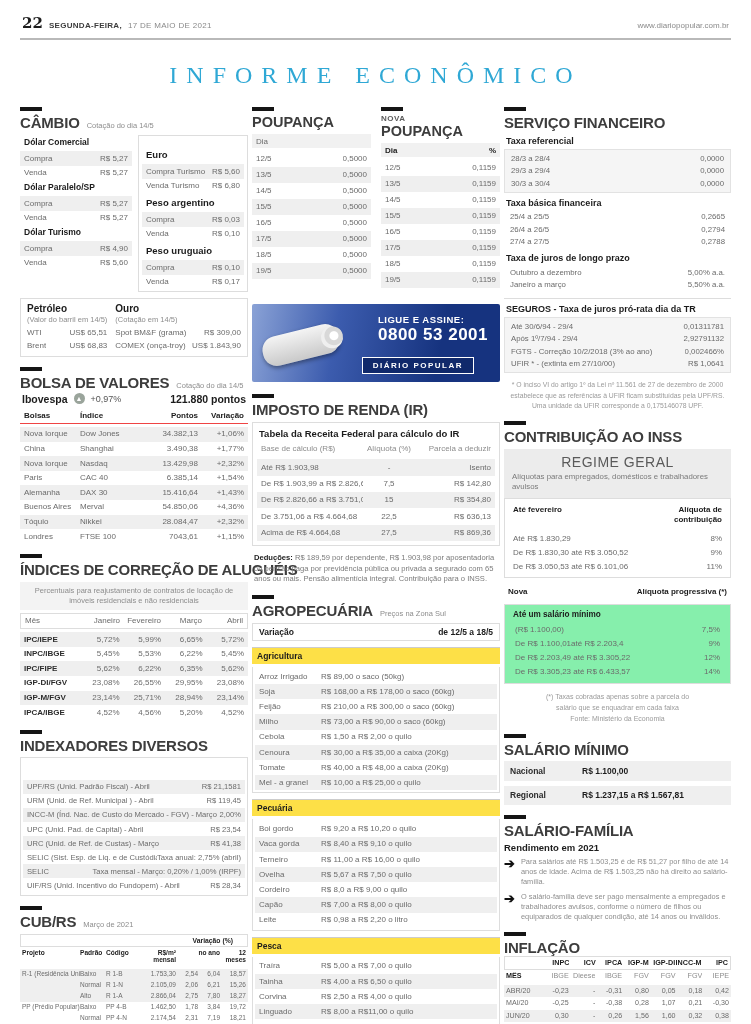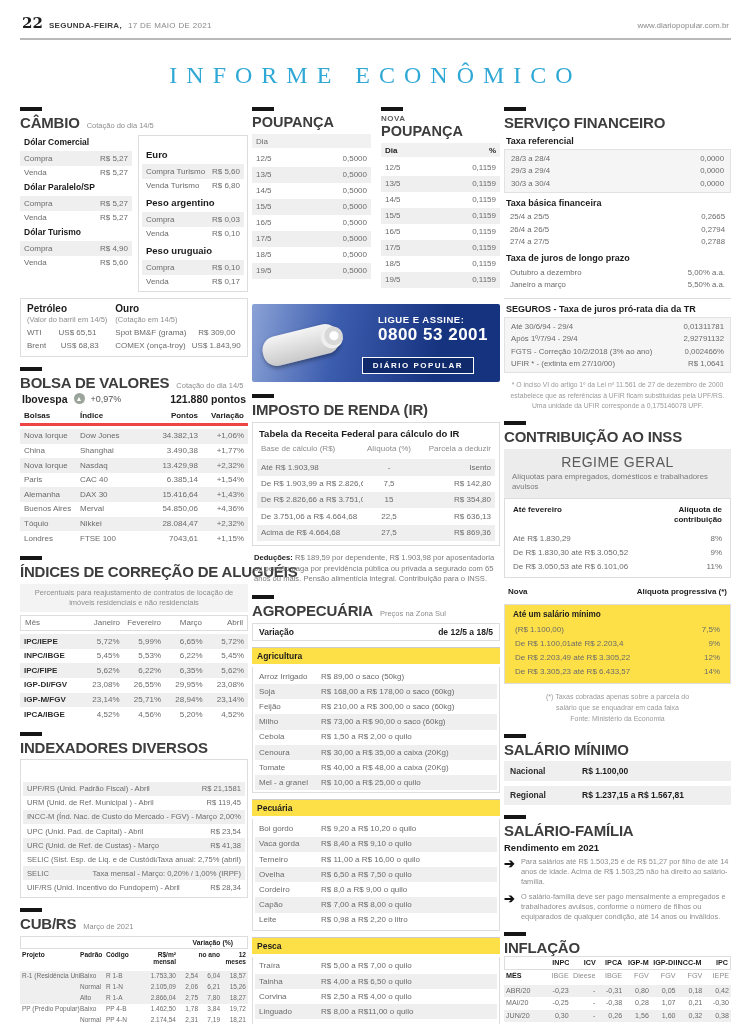--- a/index.html
+++ b/index.html
@@ -45,31 +45,31 @@
   .fx-group-name { font-size:8.5px; font-weight:bold; color:#1c1c1c; padding:2px 4px 1px 4px; }
   .fx-r .fx-group-name { font-size:9.5px; padding-top:4px; }
   .kv .tr { grid-template-columns:1fr auto; }
   .kv .td:last-child { text-align:right; }
   .petro-box { display:flex; border:1px solid #ddd; margin-top:6px; padding:4px 2px; }
   .petro-col { padding:0 4px; }
   .petro-col.oc { flex:1; }
   .petro-name { font-size:10px; font-weight:bold; color:#1c1c1c; }
   .petro-note { font-size:7.5px; color:#8d8d8d; margin:1px 0 2px 0; }
   .petro-col .tr { padding:1.5px 0; grid-template-columns:auto 1fr; gap:6px; }
-  .petro-col .tr .td:last-child { text-align:center; }
+  .petro-col .tr .td:last-child { text-align:right; }
 
   
   .ibov { display:flex; align-items:center; gap:6px; padding:2px 2px 4px 2px; }
   .ibov-label { font-size:10.5px; font-weight:bold; color:#1c1c1c; }
   .up-ico { width:11px; height:11px; border-radius:50%; background:#9aa49b; color:#fff; font-size:7px; line-height:11px; text-align:center; }
   .ibov-chg { font-size:9px; color:#555; }
   .ibov-pts { margin-left:auto; font-size:10.5px; font-weight:bold; color:#1c1c1c; }
   .bolsa-t .tr, .bolsa-h { grid-template-columns:56px 58px 1fr 46px; }
   .bolsa-t .td:nth-child(n+3), .bolsa-h .td:nth-child(n+3) { text-align:right; }
-  .bolsa-h { border-bottom:3px solid #ef4444; }
+  .bolsa-h { border-bottom:1px solid #ef4444; }
 
   
   .alug-sub { font-size:7.5px; color:#8d8d8d; text-align:center; background:#f3f3f3; padding:4px 8px; margin-top:4px; line-height:1.35; }
   .alug-t .tr, .alug-h { grid-template-columns:54px repeat(4,1fr); }
   .alug-t .td:nth-child(n+2), .alug-h .td:nth-child(n+2) { text-align:right; }
   .alug-h { border:1px solid #ddd; margin-top:3px; }
   .alug-t .td:first-child { font-weight:bold; color:#2d2d2d; }
 
   
   .idx-t { border:1px solid #ddd; padding:2px; }
@@ -132,21 +132,21 @@
   .regime { background:#ececec; padding:5px 8px 6px 8px; margin-top:4px; }
   .regime-t { font-size:14px; color:#5a5a5a; text-align:center; letter-spacing:.5px; }
   .regime-s { font-size:7.8px; color:#7a7a7a; margin-top:2px; line-height:1.3; }
   .inss-box { border:1px solid #ddd; padding:4px; }
   .inss-h { grid-template-columns:1fr 92px; padding:2px 4px 4px 4px; }
   .inss-h .td { white-space:normal; line-height:1.2; }
   .inss-h .td:last-child { text-align:right; }
   .inss-t .tr { grid-template-columns:1fr 52px; padding:2.2px 4px; }
   .inss-t .td:last-child { text-align:right; }
   .inss-nova { margin:7px 0 3px 0; }
-  .inss-box2 { border:1px solid #ddd; background:#fde047; padding:4px 6px; }
+  .inss-box2 { border:1px solid #ddd; background:#86efac; padding:4px 6px; }
   .inss-g { font-size:8.2px; font-weight:bold; color:#1c1c1c; padding:1px 2px; }
   .inss-foot { font-size:7px; color:#9a9a9a; text-align:center; line-height:1.6; margin-top:7px; }
 
   
   .salmin .tr { grid-template-columns:72px 1fr; background:#efefef; margin-bottom:5px; padding:4.5px 6px; font-size:8.5px; }
   .salmin .td:first-child { font-weight:bold; color:#2d2d2d; }
   .salmin .td:last-child { font-weight:bold; color:#1c1c1c; }
   .salfam-sub { font-size:9.5px; font-weight:bold; color:#1c1c1c; margin:3px 0 4px 0; }
   .bullet { display:flex; gap:6px; margin-bottom:5px; }
   .bullet .arr { font-size:13px; font-weight:bold; color:#111; line-height:1; flex:none; }
@@ -750,21 +750,21 @@
             <div class="tr shade" style="grid-template-columns: 62px 1fr;">
               <div class="td">Vaca gorda</div>
               <div class="td">R$ 8,40 a R$ 9,10 o quilo</div>
             </div>
             <div class="tr" style="grid-template-columns: 62px 1fr;">
               <div class="td">Terneiro</div>
               <div class="td">R$ 11,00 a R$ 16,00 o quilo</div>
             </div>
             <div class="tr shade" style="grid-template-columns: 62px 1fr;">
               <div class="td">Ovelha</div>
-              <div class="td">R$ 6,50 a R$ 7,50 o quilo</div>
+              <div class="td">R$ 5,67 a R$ 7,50 o quilo</div>
             </div>
             <div class="tr" style="grid-template-columns: 62px 1fr;">
               <div class="td">Cordeiro</div>
               <div class="td">R$ 8,0 a R$ 9,00 o quilo</div>
             </div>
             <div class="tr shade" style="grid-template-columns: 62px 1fr;">
               <div class="td">Capão</div>
               <div class="td">R$ 7,00 a R$ 8,00 o quilo</div>
             </div>
             <div class="tr" style="grid-template-columns: 62px 1fr;">

